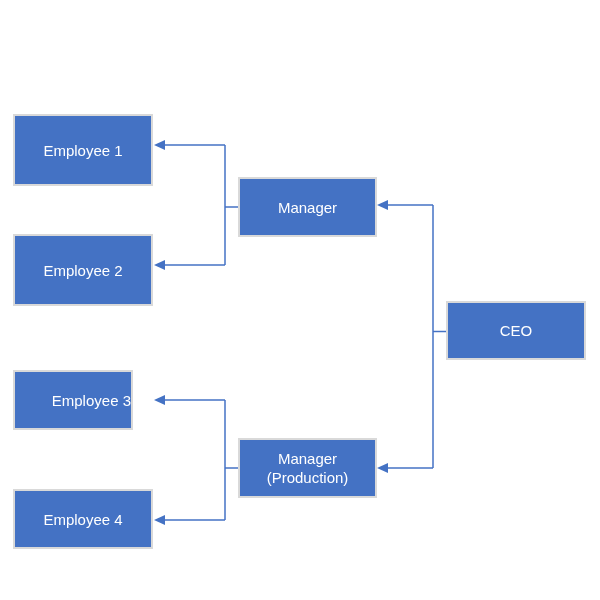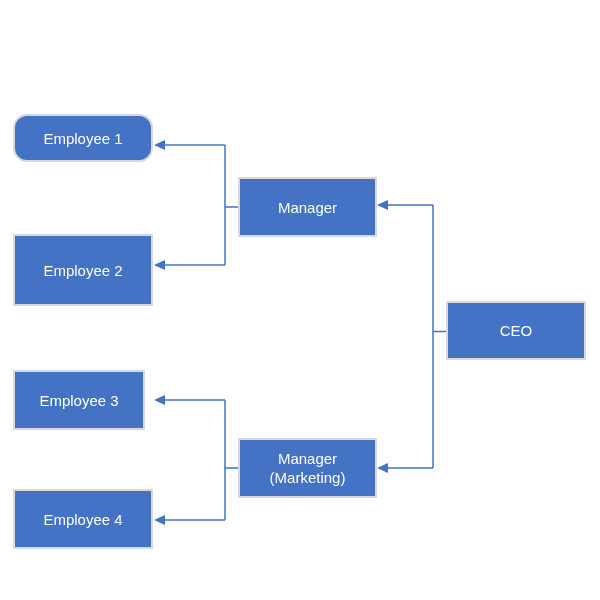--- a/index.html
+++ b/index.html
@@ -29,23 +29,23 @@
     display:flex;
     flex-direction:column;
     align-items:center;
     justify-content:center;
     font-size:15px;
     line-height:19px;
     text-align:center;
     user-select:none;
   }
   .node .lbl{display:block;}
-  #node-employee1{left:13px;top:114px;width:140px;height:48px;border-radius:14px;}
+  #node-employee1{left:13px;top:114px;width:140px;height:72px;}
   #node-employee2{left:13px;top:234px;width:140px;height:72px;}
-  #node-employee3{left:13px;top:370px;width:132px;height:60px;}
+  #node-employee3{left:13px;top:370px;width:120px;height:60px;align-items:flex-end;}
   #node-employee4{left:13px;top:489px;width:140px;height:60px;}
   #node-manager-production{left:238px;top:177px;width:139px;height:60px;}
   #node-manager-marketing{left:238px;top:438px;width:139px;height:60px;}
   #node-ceo{left:446px;top:301px;width:140px;height:59px;}
   svg.connectors{
     position:absolute;left:0;top:0;width:600px;height:600px;
     pointer-events:none;
   }
   svg.connectors path{
     stroke:var(--connector);
@@ -105,16 +105,16 @@
   <div class="node" id="node-employee3">
     <span class="lbl">Employee 3</span>
   </div>
 
   <div class="node" id="node-employee4">
     <span class="lbl">Employee 4</span>
   </div>
 
   <div class="node" id="node-manager-marketing">
     <span class="lbl">Manager</span>
-    <span class="lbl">(Marketing)</span>
+    <span class="lbl">(Production)</span>
   </div>
 
 </div>
 
 </body></html>

